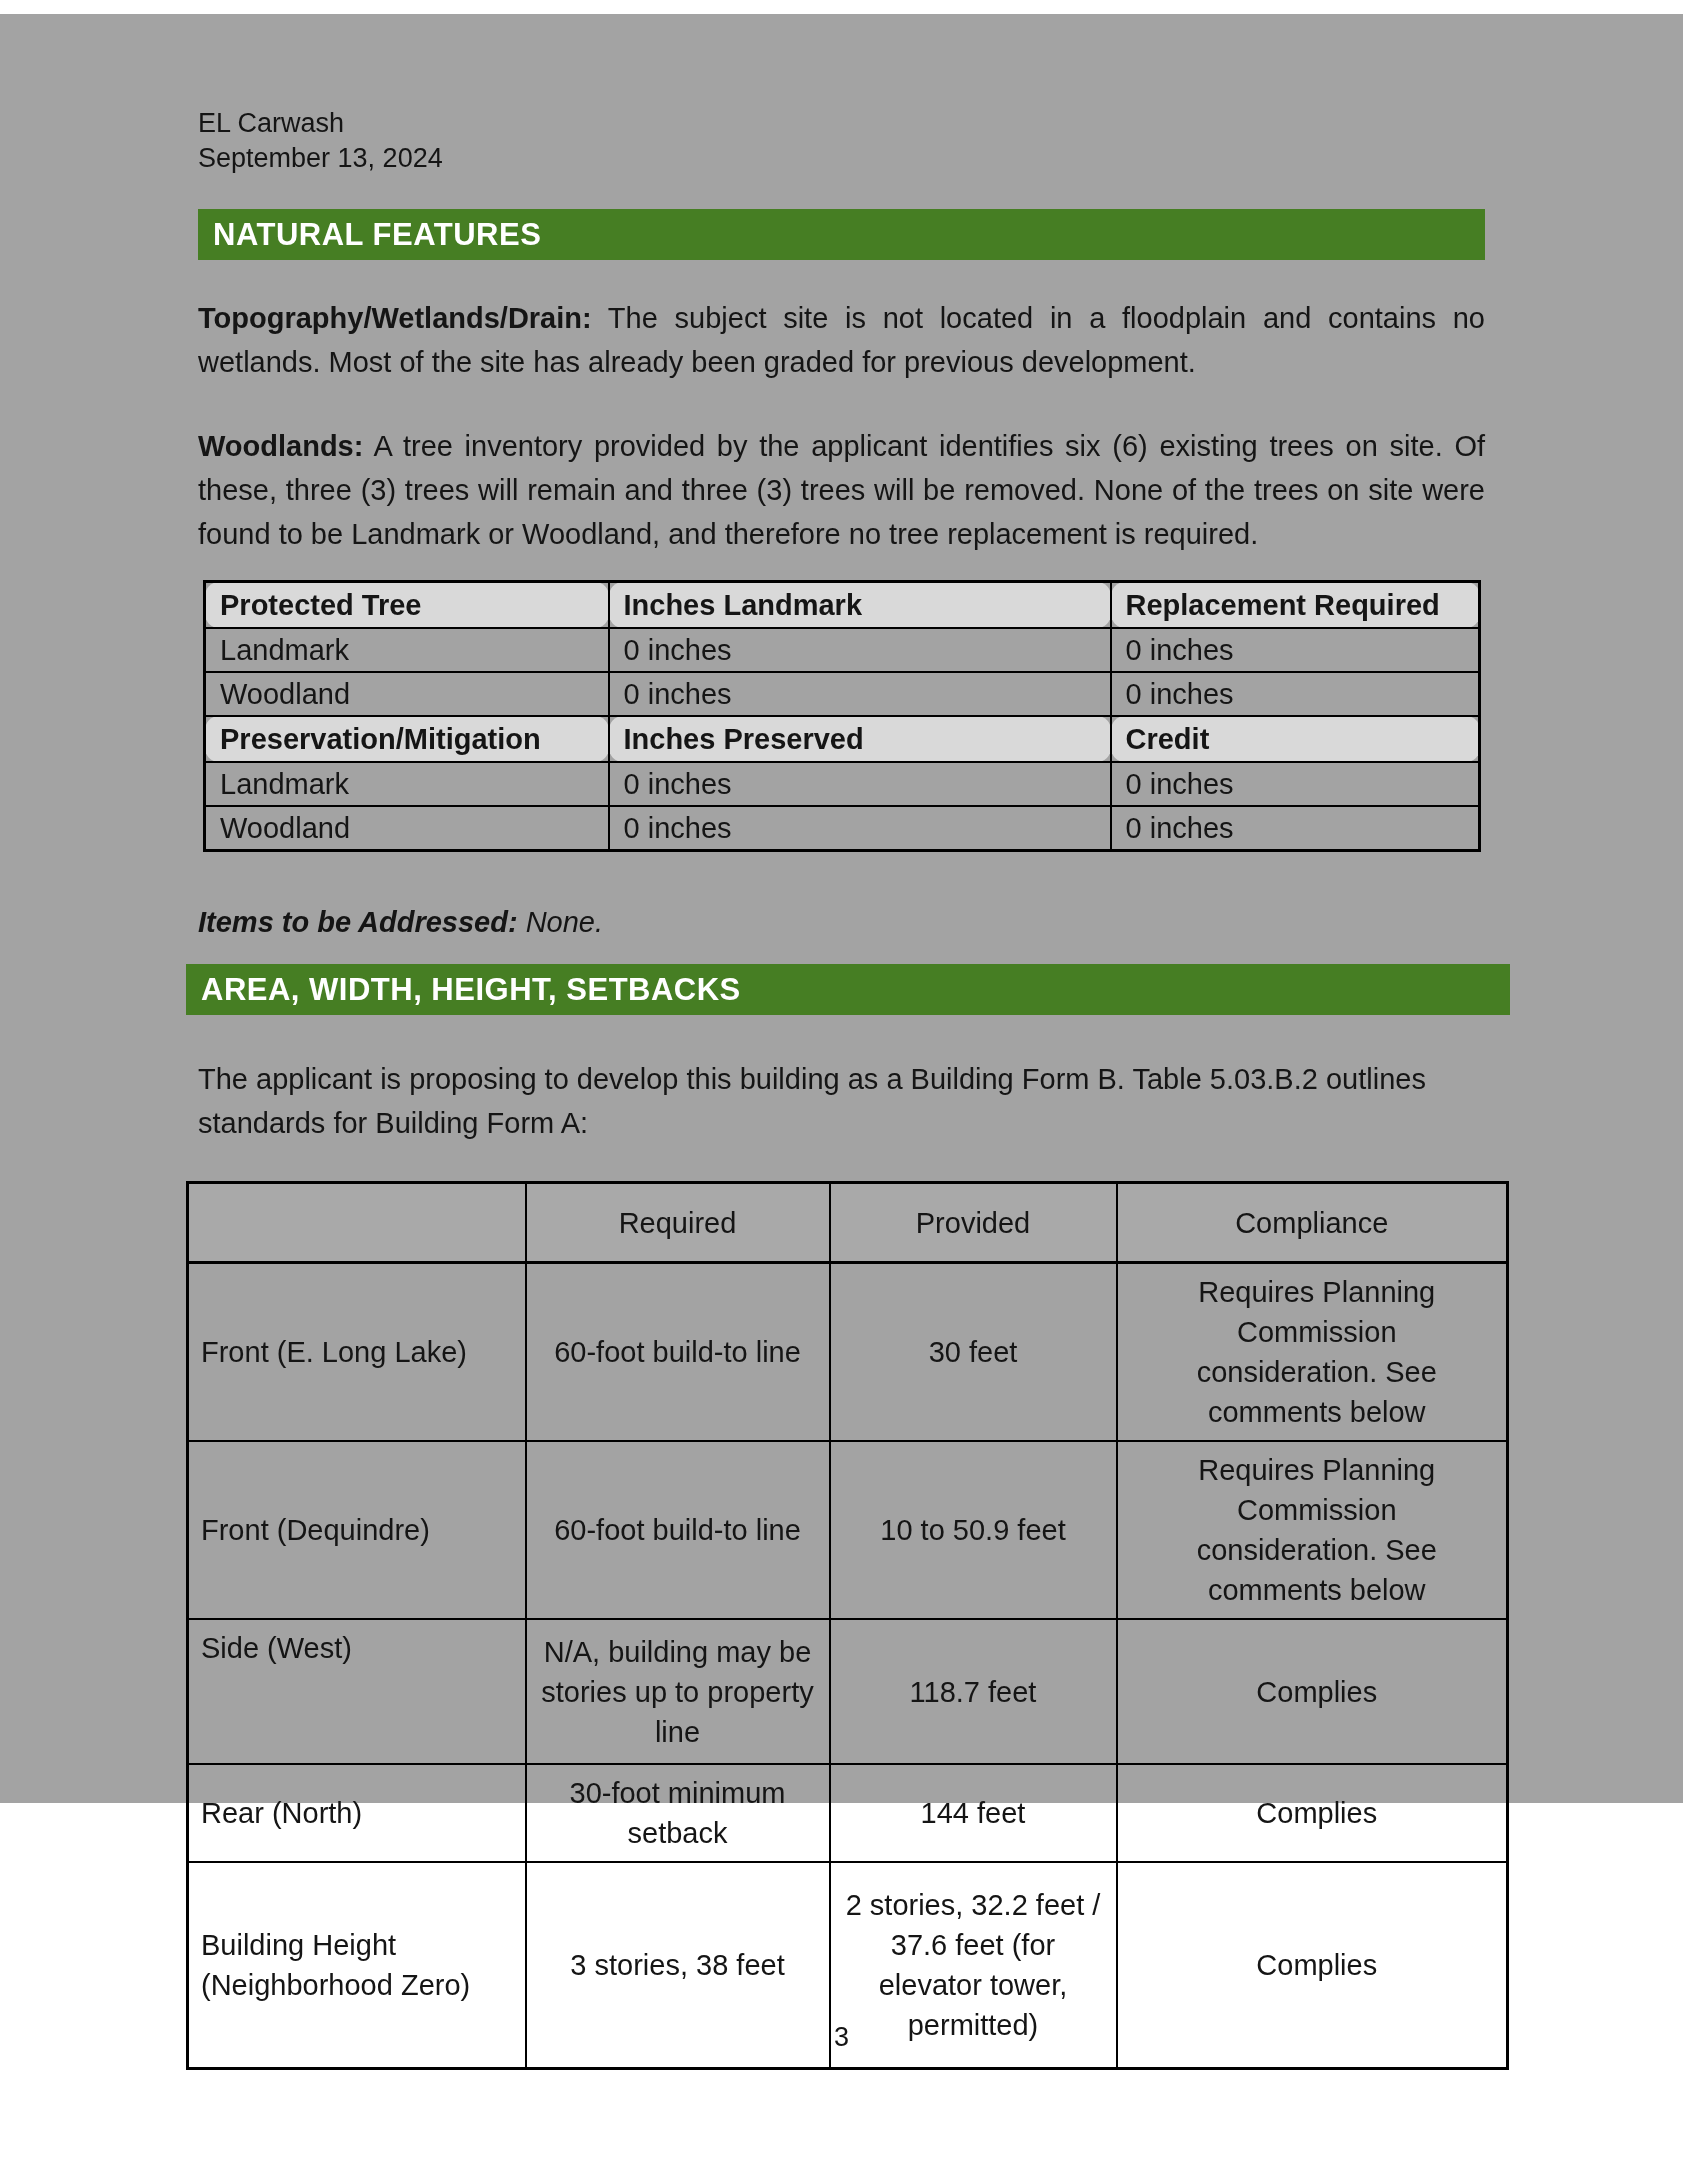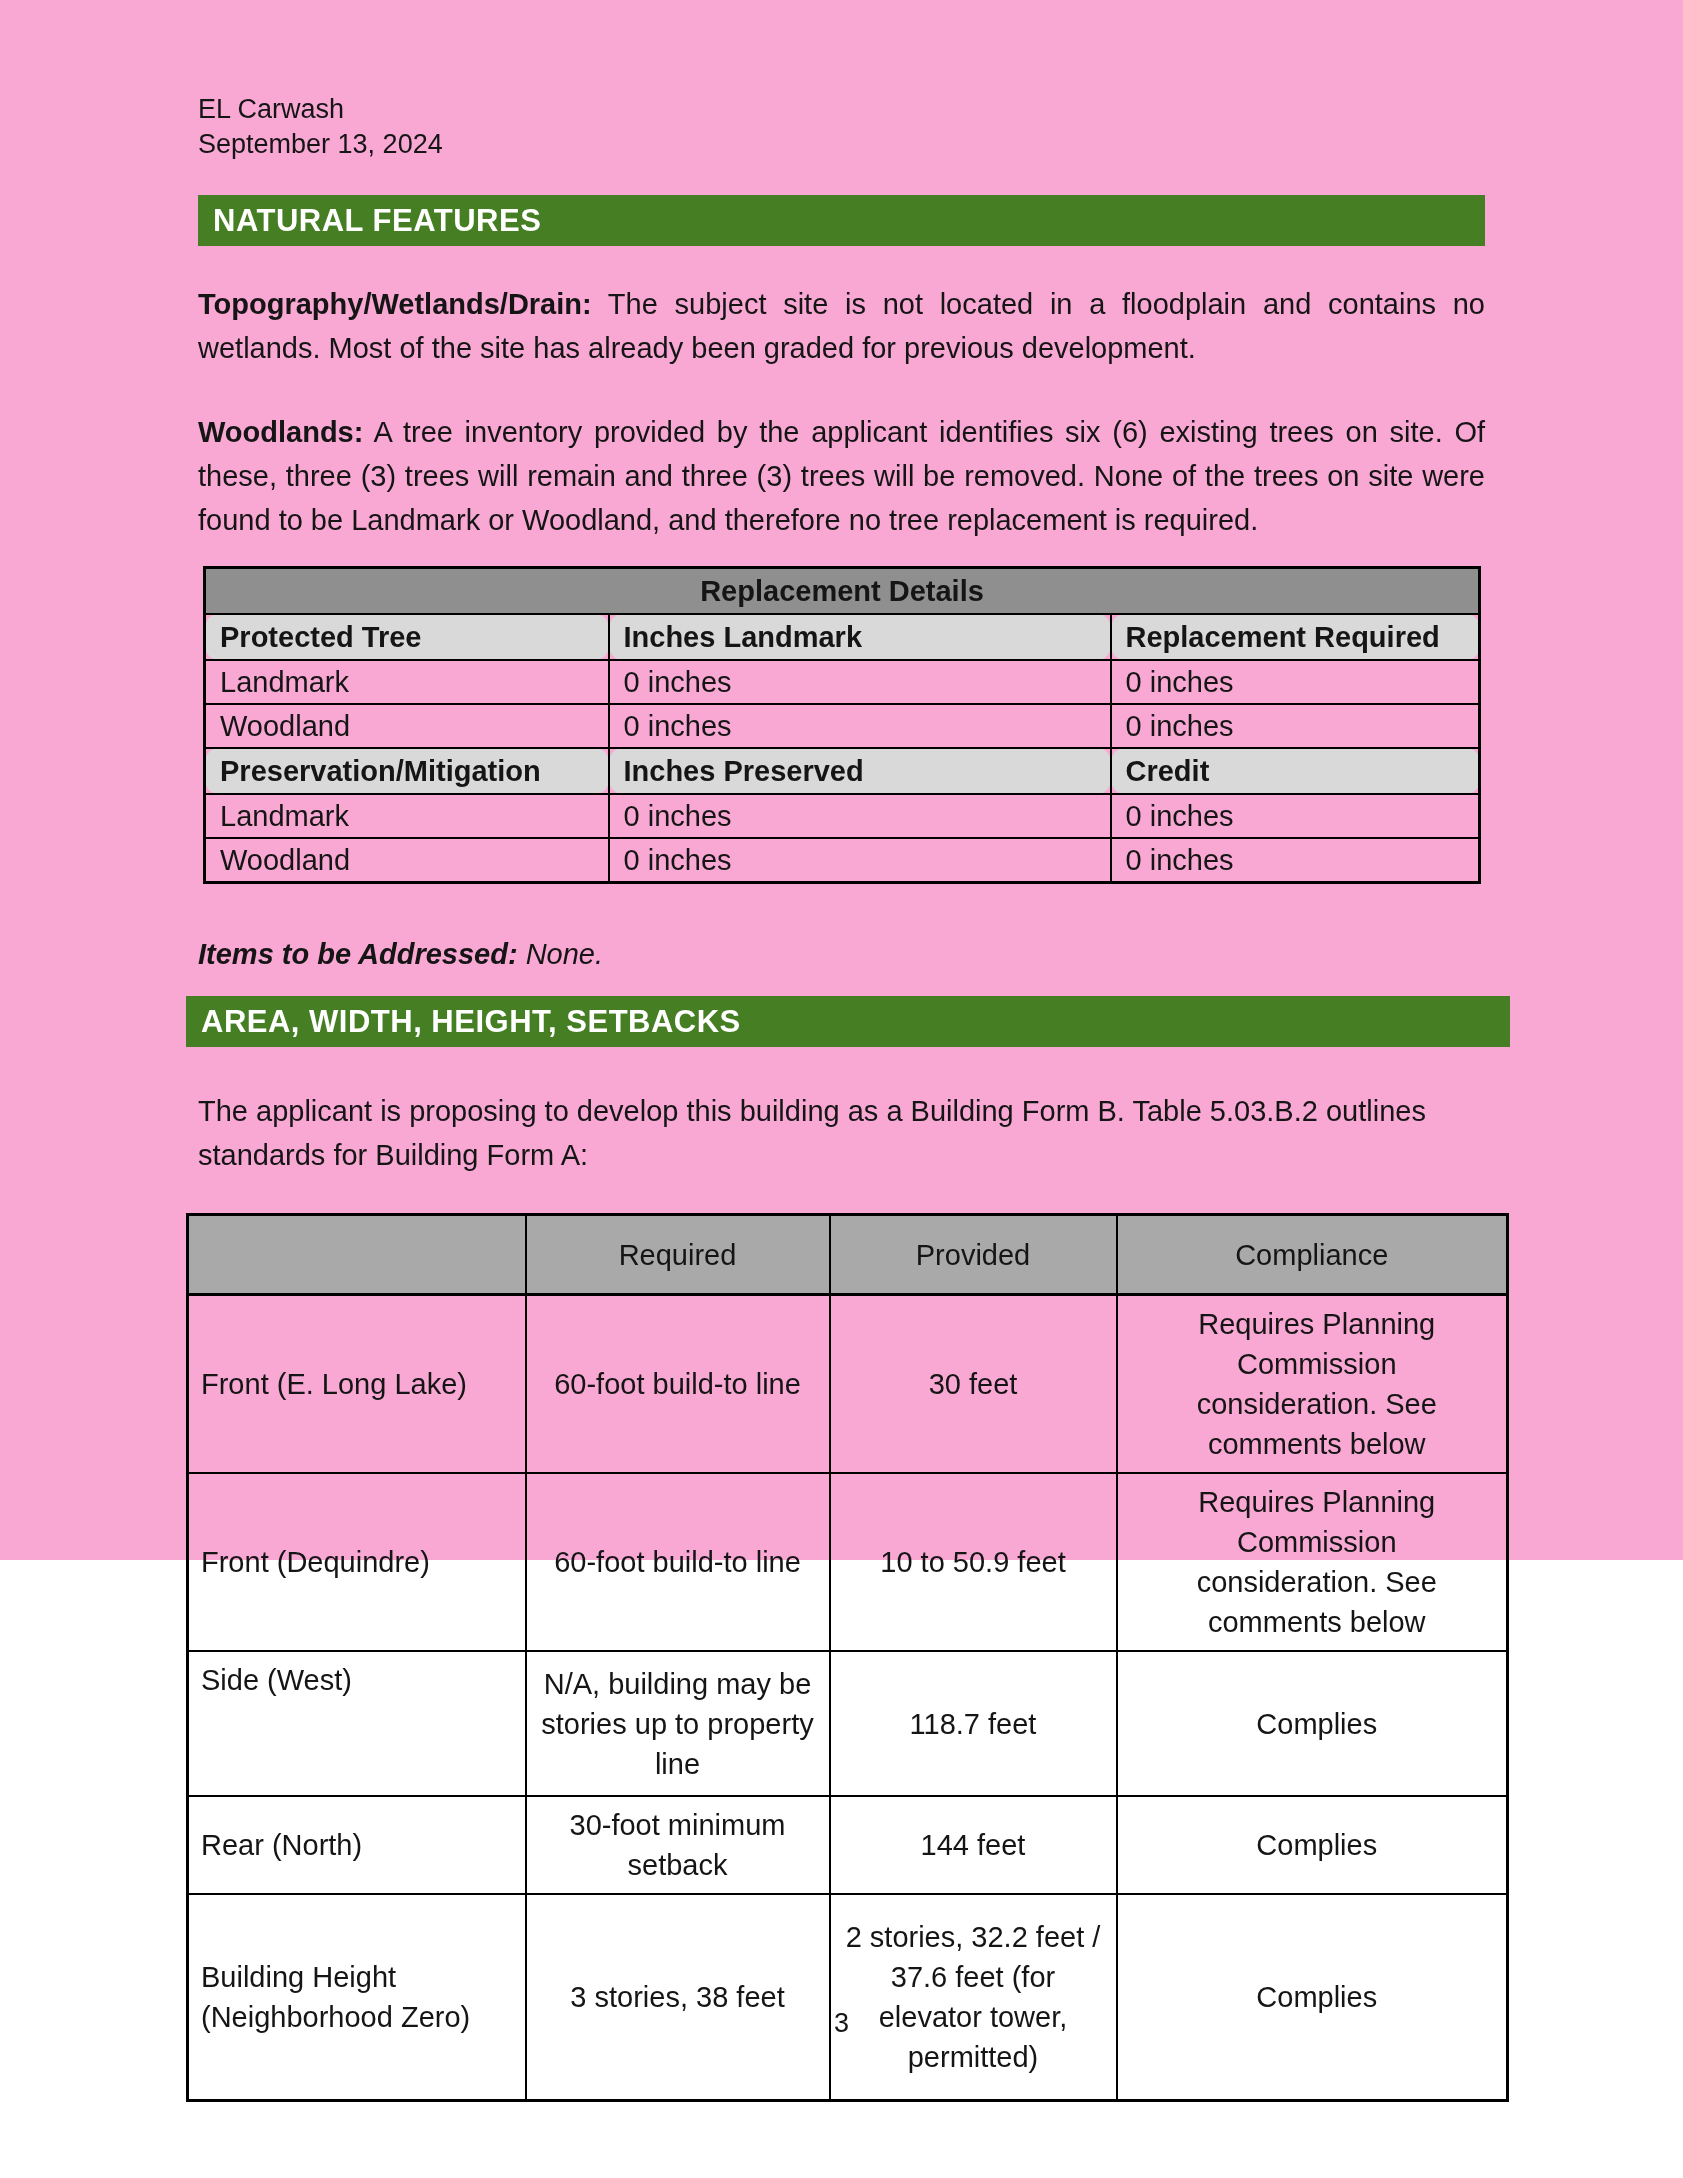--- a/index.html
+++ b/index.html
@@ -11,22 +11,23 @@
     width: 1683px;
     height: 2178px;
     font-family: "Liberation Sans", sans-serif;
     color: #151515;
     position: relative;
     overflow: hidden;
   }
   .page {
     position: relative;
     width: 1683px;
-    height: 1560px;
-    background: #f9a8d4;
+    height: 1789px;
+    background: #a3a3a3;
+    margin-top: 14px;
   }
   .content {
     box-sizing: border-box;
     padding: 92px 0 0 198px;
     width: 1683px;
   }
   .doc-header {
     font-size: 27px;
     line-height: 35px;
   }
@@ -181,23 +182,20 @@
 
     <div class="para p2"><span class="lead">Woodlands:</span><span> A tree inventory provided by the applicant identifies six (6) existing trees on site. Of these, three (3) trees will remain and three (3) trees will be removed. None of the trees on site were found to be Landmark or Woodland, and therefore no tree replacement is required.</span></div>
 
     <table class="t1">
       <colgroup>
           <col class="c1">
           <col class="c2">
           <col class="c3">
         </colgroup>
       <tbody>
-        <tr>
-          <td colspan="3" class="title-cell">Replacement Details</td>
-        </tr>
         <tr>
           <td class="sub">Protected Tree</td>
           <td class="sub">Inches Landmark</td>
           <td class="sub">Replacement Required</td>
         </tr>
         <tr>
           <td>Landmark</td>
           <td>0 inches</td>
           <td>0 inches</td>
         </tr>

